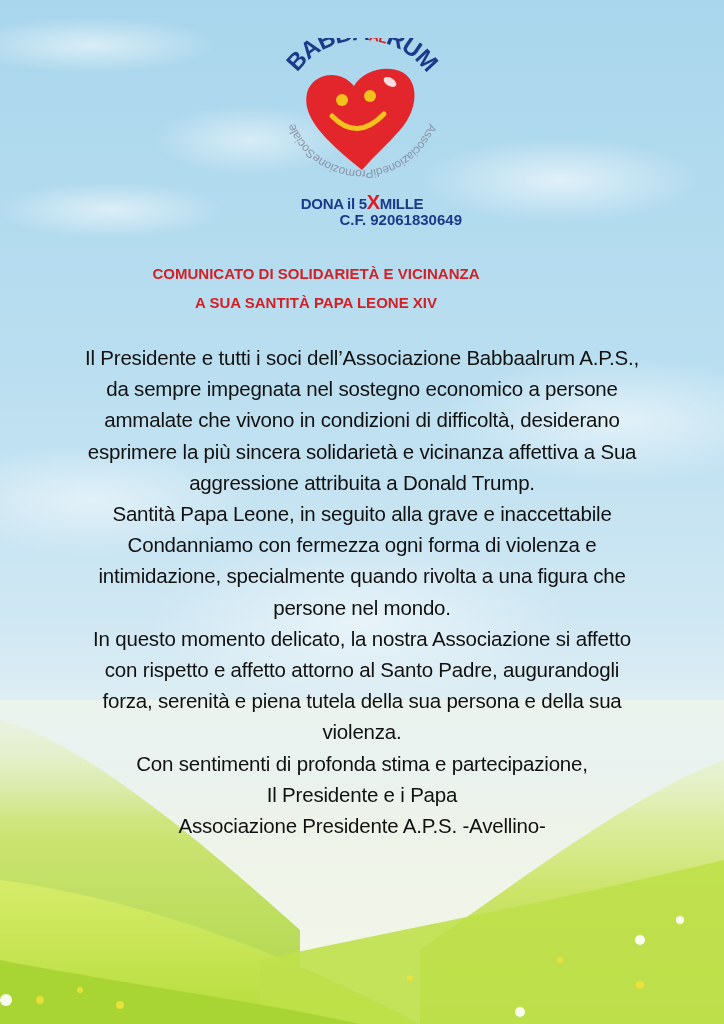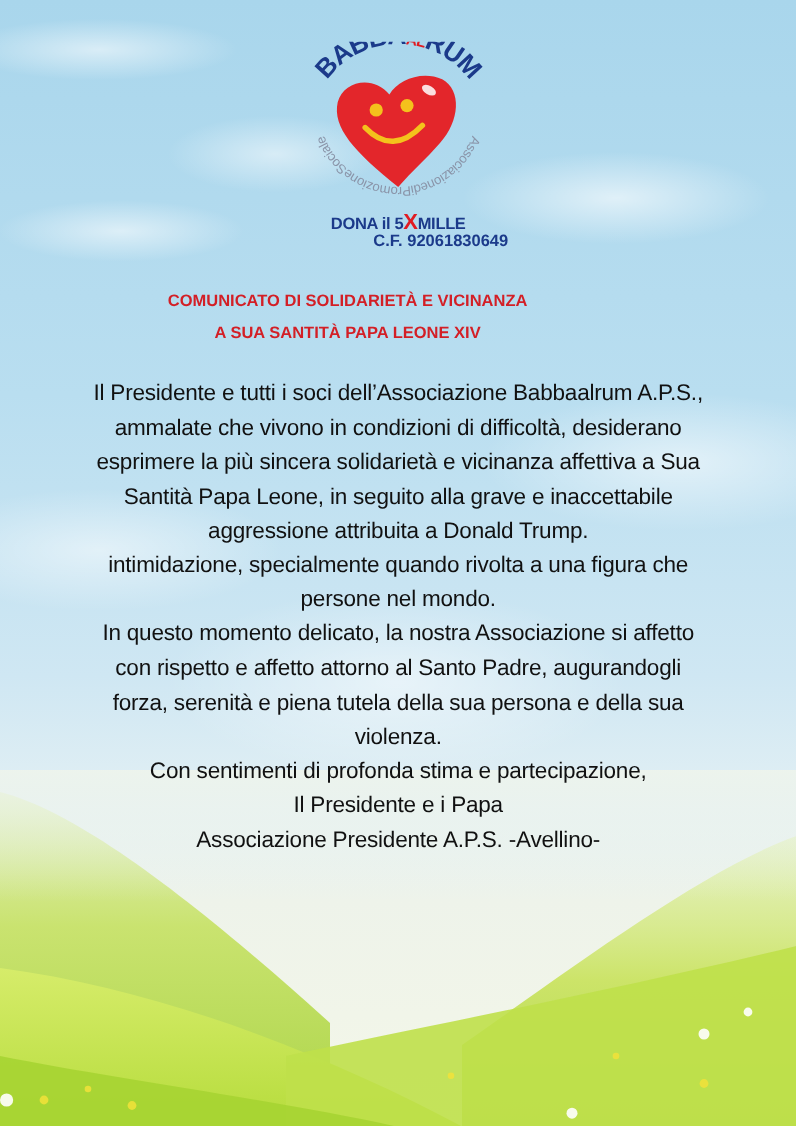--- a/index.html
+++ b/index.html
@@ -119,24 +119,26 @@
   <div class="cf">C.F. 92061830649</div>
 </div>
 
 <div class="title">
   <div>COMUNICATO DI SOLIDARIETÀ E VICINANZA</div>
   <div>A SUA SANTITÀ PAPA LEONE XIV</div>
 </div>
 
 <div class="body-text">
   <div>Il Presidente e tutti i soci dell’Associazione Babbaalrum A.P.S.,</div>
+  <div>da sempre impegnata nel sostegno economico a persone</div>
   <div>ammalate che vivono in condizioni di difficoltà, desiderano</div>
   <div>esprimere la più sincera solidarietà e vicinanza affettiva a Sua</div>
+  <div>aggressione attribuita a Donald Trump.</div>
   <div>Santità Papa Leone, in seguito alla grave e inaccettabile</div>
-  <div>aggressione attribuita a Donald Trump.</div>
+  <div>Condanniamo con fermezza ogni forma di violenza e</div>
   <div>intimidazione, specialmente quando rivolta a una figura che</div>
   <div>persone nel mondo.</div>
   <div>In questo momento delicato, la nostra Associazione si affetto</div>
   <div>con rispetto e affetto attorno al Santo Padre, augurandogli</div>
   <div>forza, serenità e piena tutela della sua persona e della sua</div>
   <div>violenza.</div>
   <div>Con sentimenti di profonda stima e partecipazione,</div>
   <div>Il Presidente e i Papa</div>
   <div>Associazione Presidente A.P.S. -Avellino-</div>
 </div>

